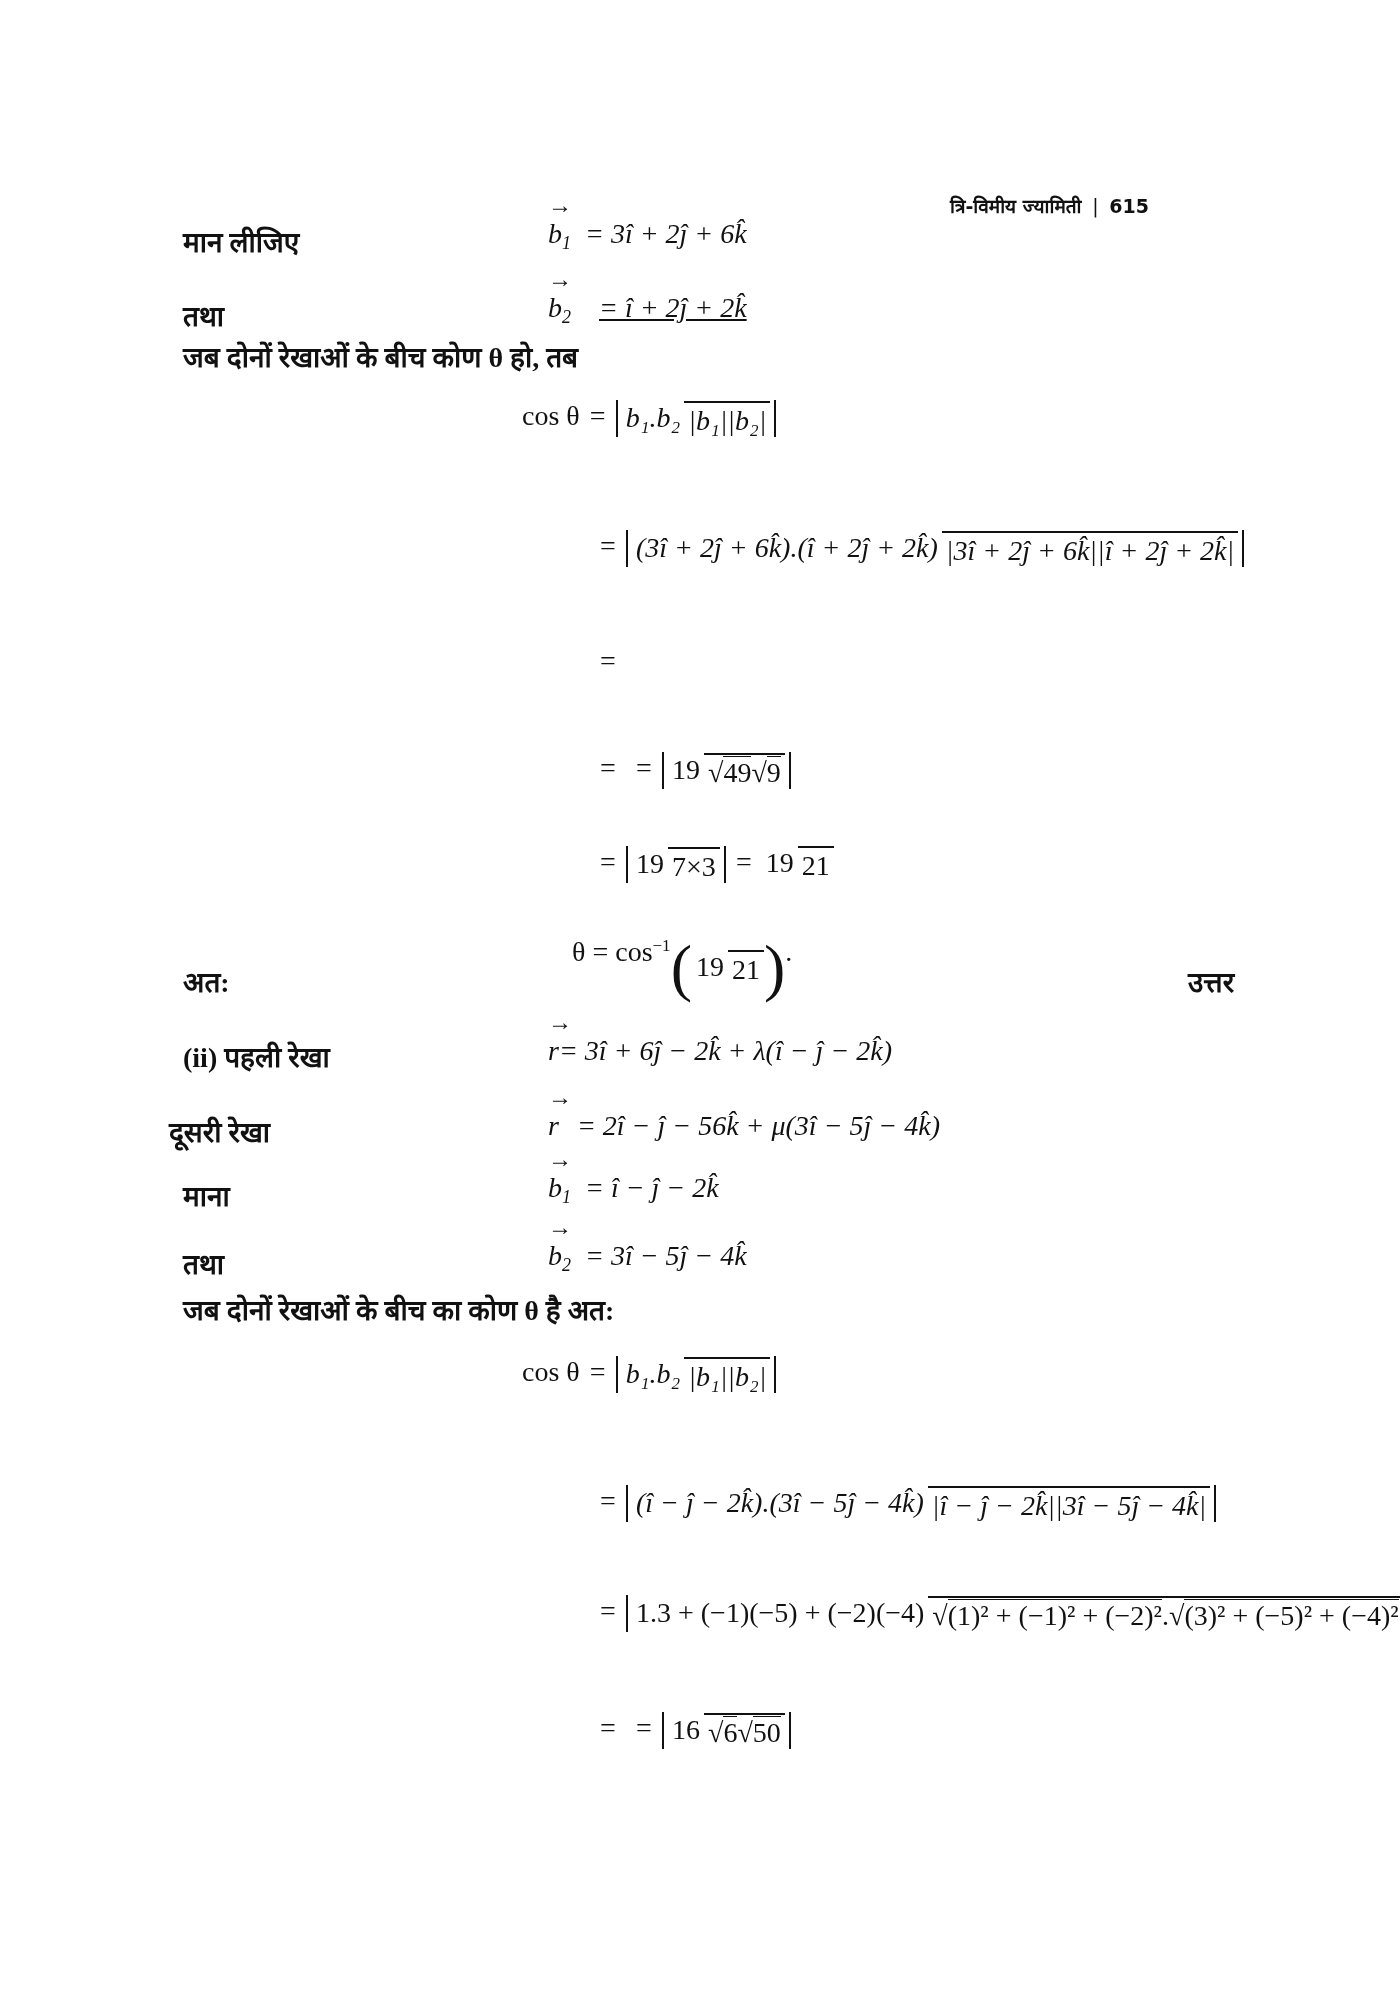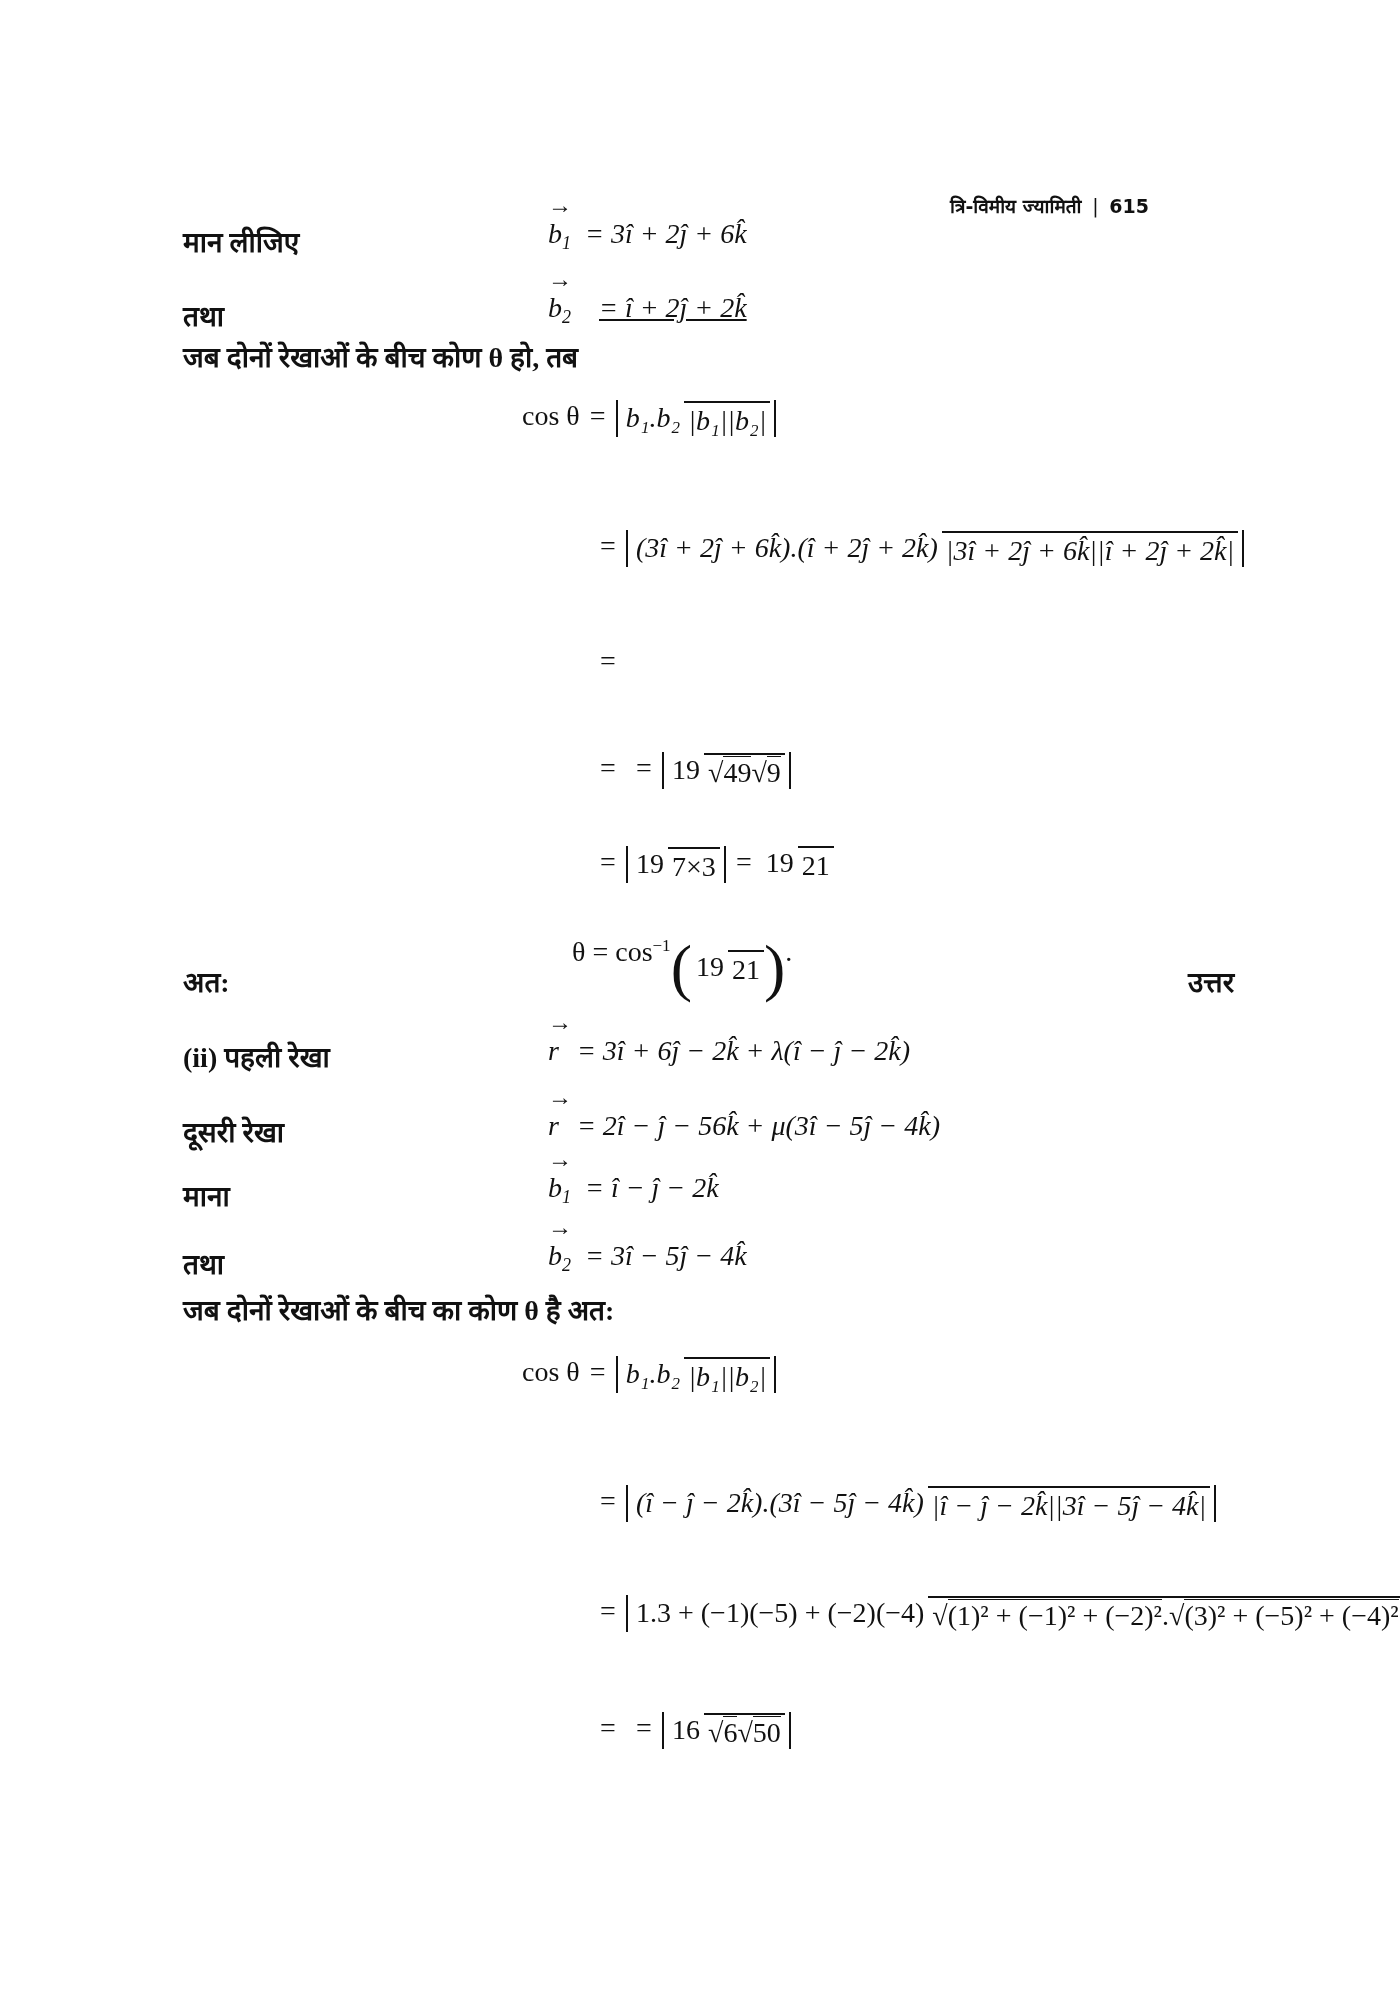--- a/index.html
+++ b/index.html
@@ -102,24 +102,24 @@
       </span>
       <span class="p">)</span>
     </span>
     <span>.</span>
 </div>
 <div class="abs lbl" style="left:1188px; top:962px;">उत्तर</div>
 
 <div class="abs lbl" style="left:183px; top:1037px;">(ii) पहली रेखा</div>
 <div class="row math" style="left:548px; top:1035px;">
   <span class="vec">r</span>
-  <span class="it" style="margin-left:18px;">= 3î + 6ĵ − 2k̂ + λ(î − ĵ − 2k̂)</span>
+  <span class="it" style="margin-left:0;">= 3î + 6ĵ − 2k̂ + λ(î − ĵ − 2k̂)</span>
 </div>
 
-<div class="abs lbl" style="left:183px; top:1112px;">दूसरी रेखा</div>
+<div class="abs lbl" style="left:169px; top:1112px;">दूसरी रेखा</div>
 <div class="row math" style="left:548px; top:1110px;">
   <span class="vec">r</span>
   <span class="it" style="margin-left:18px;">= 2î − ĵ − 56k̂ + μ(3î − 5ĵ − 4k̂)</span>
 </div>
 
 <div class="abs lbl" style="left:183px; top:1176px;">माना</div>
 <div class="row math" style="left:548px; top:1172px;">
   <span class="vec"><span>b</span><sub>1</sub></span>
   <span class="it" style="margin-left:14px;">= î − ĵ − 2k̂</span>
 </div>

